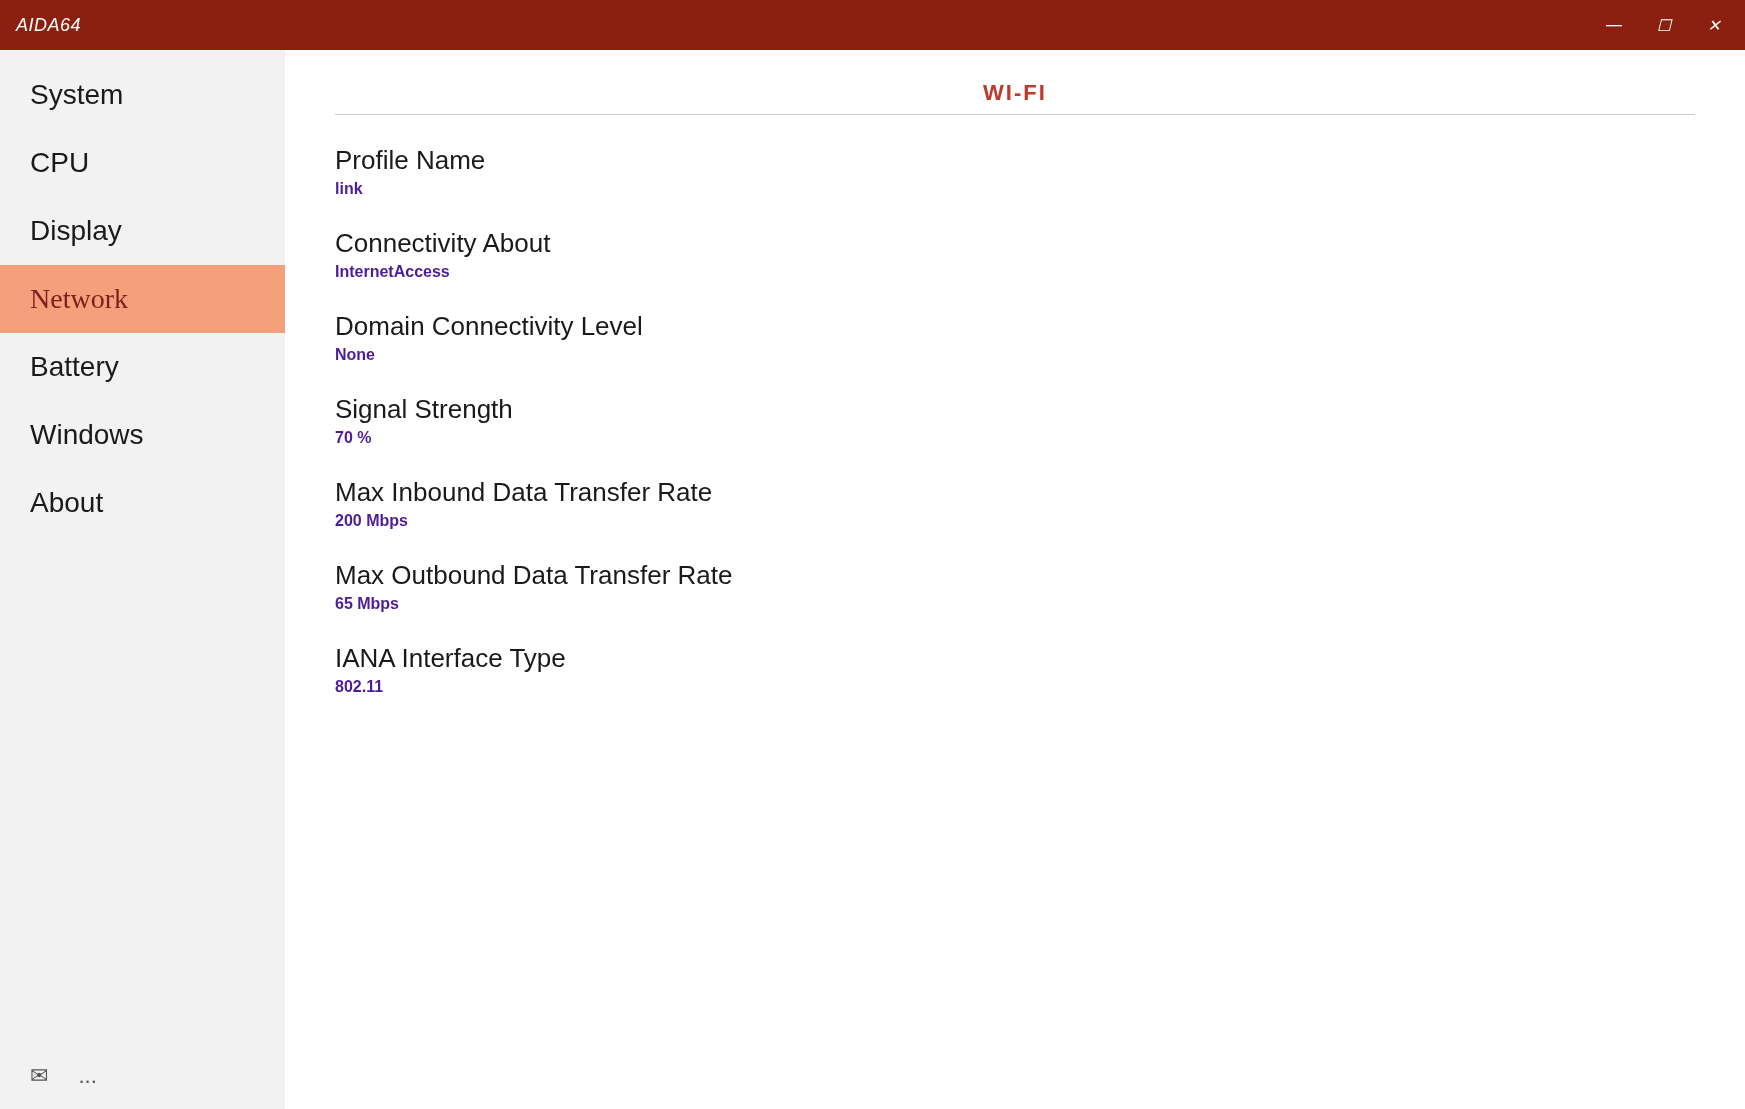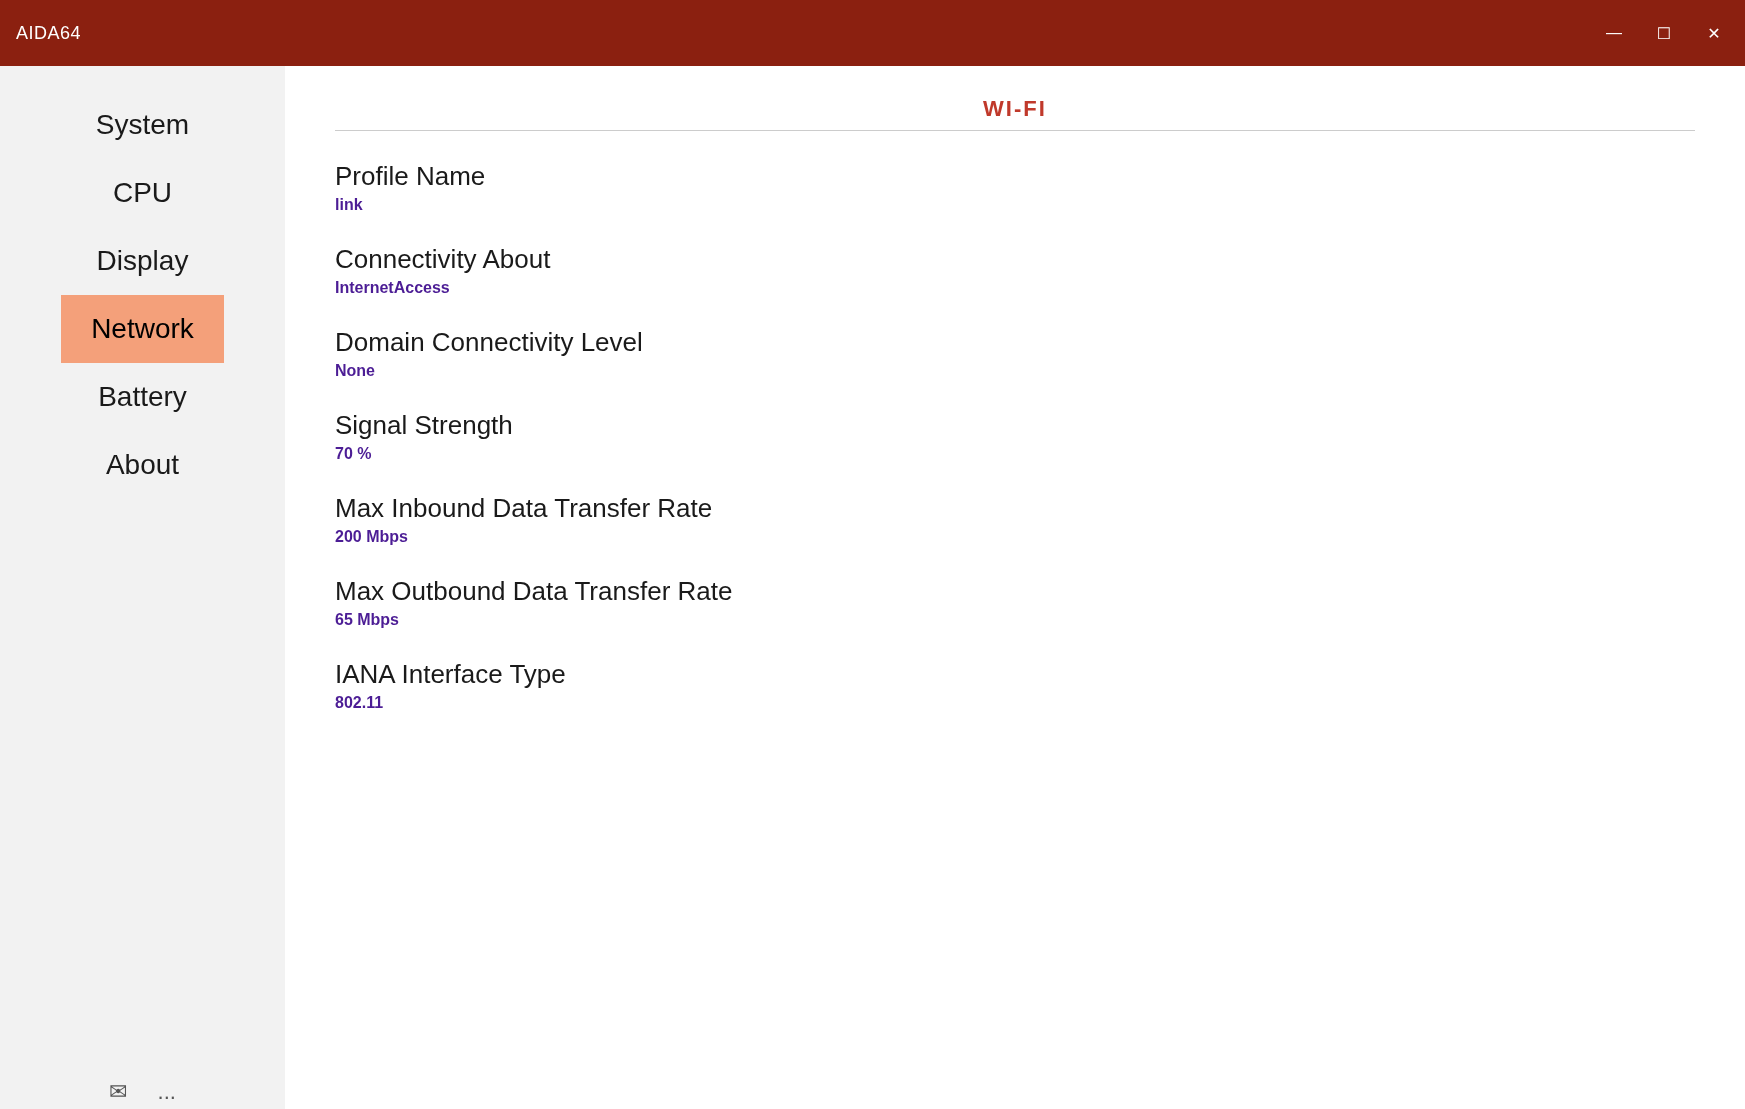--- a/index.html
+++ b/index.html
@@ -12,26 +12,27 @@
       width: 1745px;
       height: 1109px;
       font-family: 'Segoe UI', sans-serif;
       background: #ffffff;
       overflow: hidden;
     }
 
     
     .titlebar {
       background: #8B2010;
-      height: 66px;
+      height: 50px;
       display: flex;
       align-items: center;
       justify-content: space-between;
       padding: 0 16px;
       color: white;
+      font-style: italic;
     }
 
     .titlebar-title {
       font-size: 18px;
       font-weight: 400;
       letter-spacing: 0.5px;
     }
 
     .titlebar-controls {
       display: flex;
@@ -55,37 +56,37 @@
       display: flex;
       height: calc(1109px - 50px);
     }
 
     
     .sidebar {
       width: 285px;
       background: #f2f2f2;
       display: flex;
       flex-direction: column;
-      padding-top: 25px;
+      padding-top: 11px;
       flex-shrink: 0;
-      align-items: center;
     }
 
     .sidebar-item {
       padding: 18px 30px;
       font-size: 28px;
       font-weight: 300;
       color: #1a1a1a;
       cursor: pointer;
       white-space: nowrap;
     }
 
     .sidebar-item.active {
       background: #f4a07a;
-      color: #000000;
+      color: #7f1d1d;
+      font-family: Liberation Serif, serif;
     }
 
     .sidebar-bottom {
       margin-top: auto;
       padding: 20px 30px;
       display: flex;
       gap: 30px;
       align-items: center;
     }
 
@@ -149,20 +150,21 @@
 </div>
 
 <div class="main-container">
 
   <div class="sidebar">
     <div class="sidebar-item">System</div>
     <div class="sidebar-item">CPU</div>
     <div class="sidebar-item">Display</div>
     <div class="sidebar-item active">Network</div>
     <div class="sidebar-item">Battery</div>
+    <div class="sidebar-item">Windows</div>
     <div class="sidebar-item">About</div>
 
     <div class="sidebar-bottom">
       <span class="sidebar-bottom-icon">✉</span>
       <span class="sidebar-bottom-icon">...</span>
     </div>
   </div>
 
   <div class="content">
     <div class="section-title">WI-FI</div>

